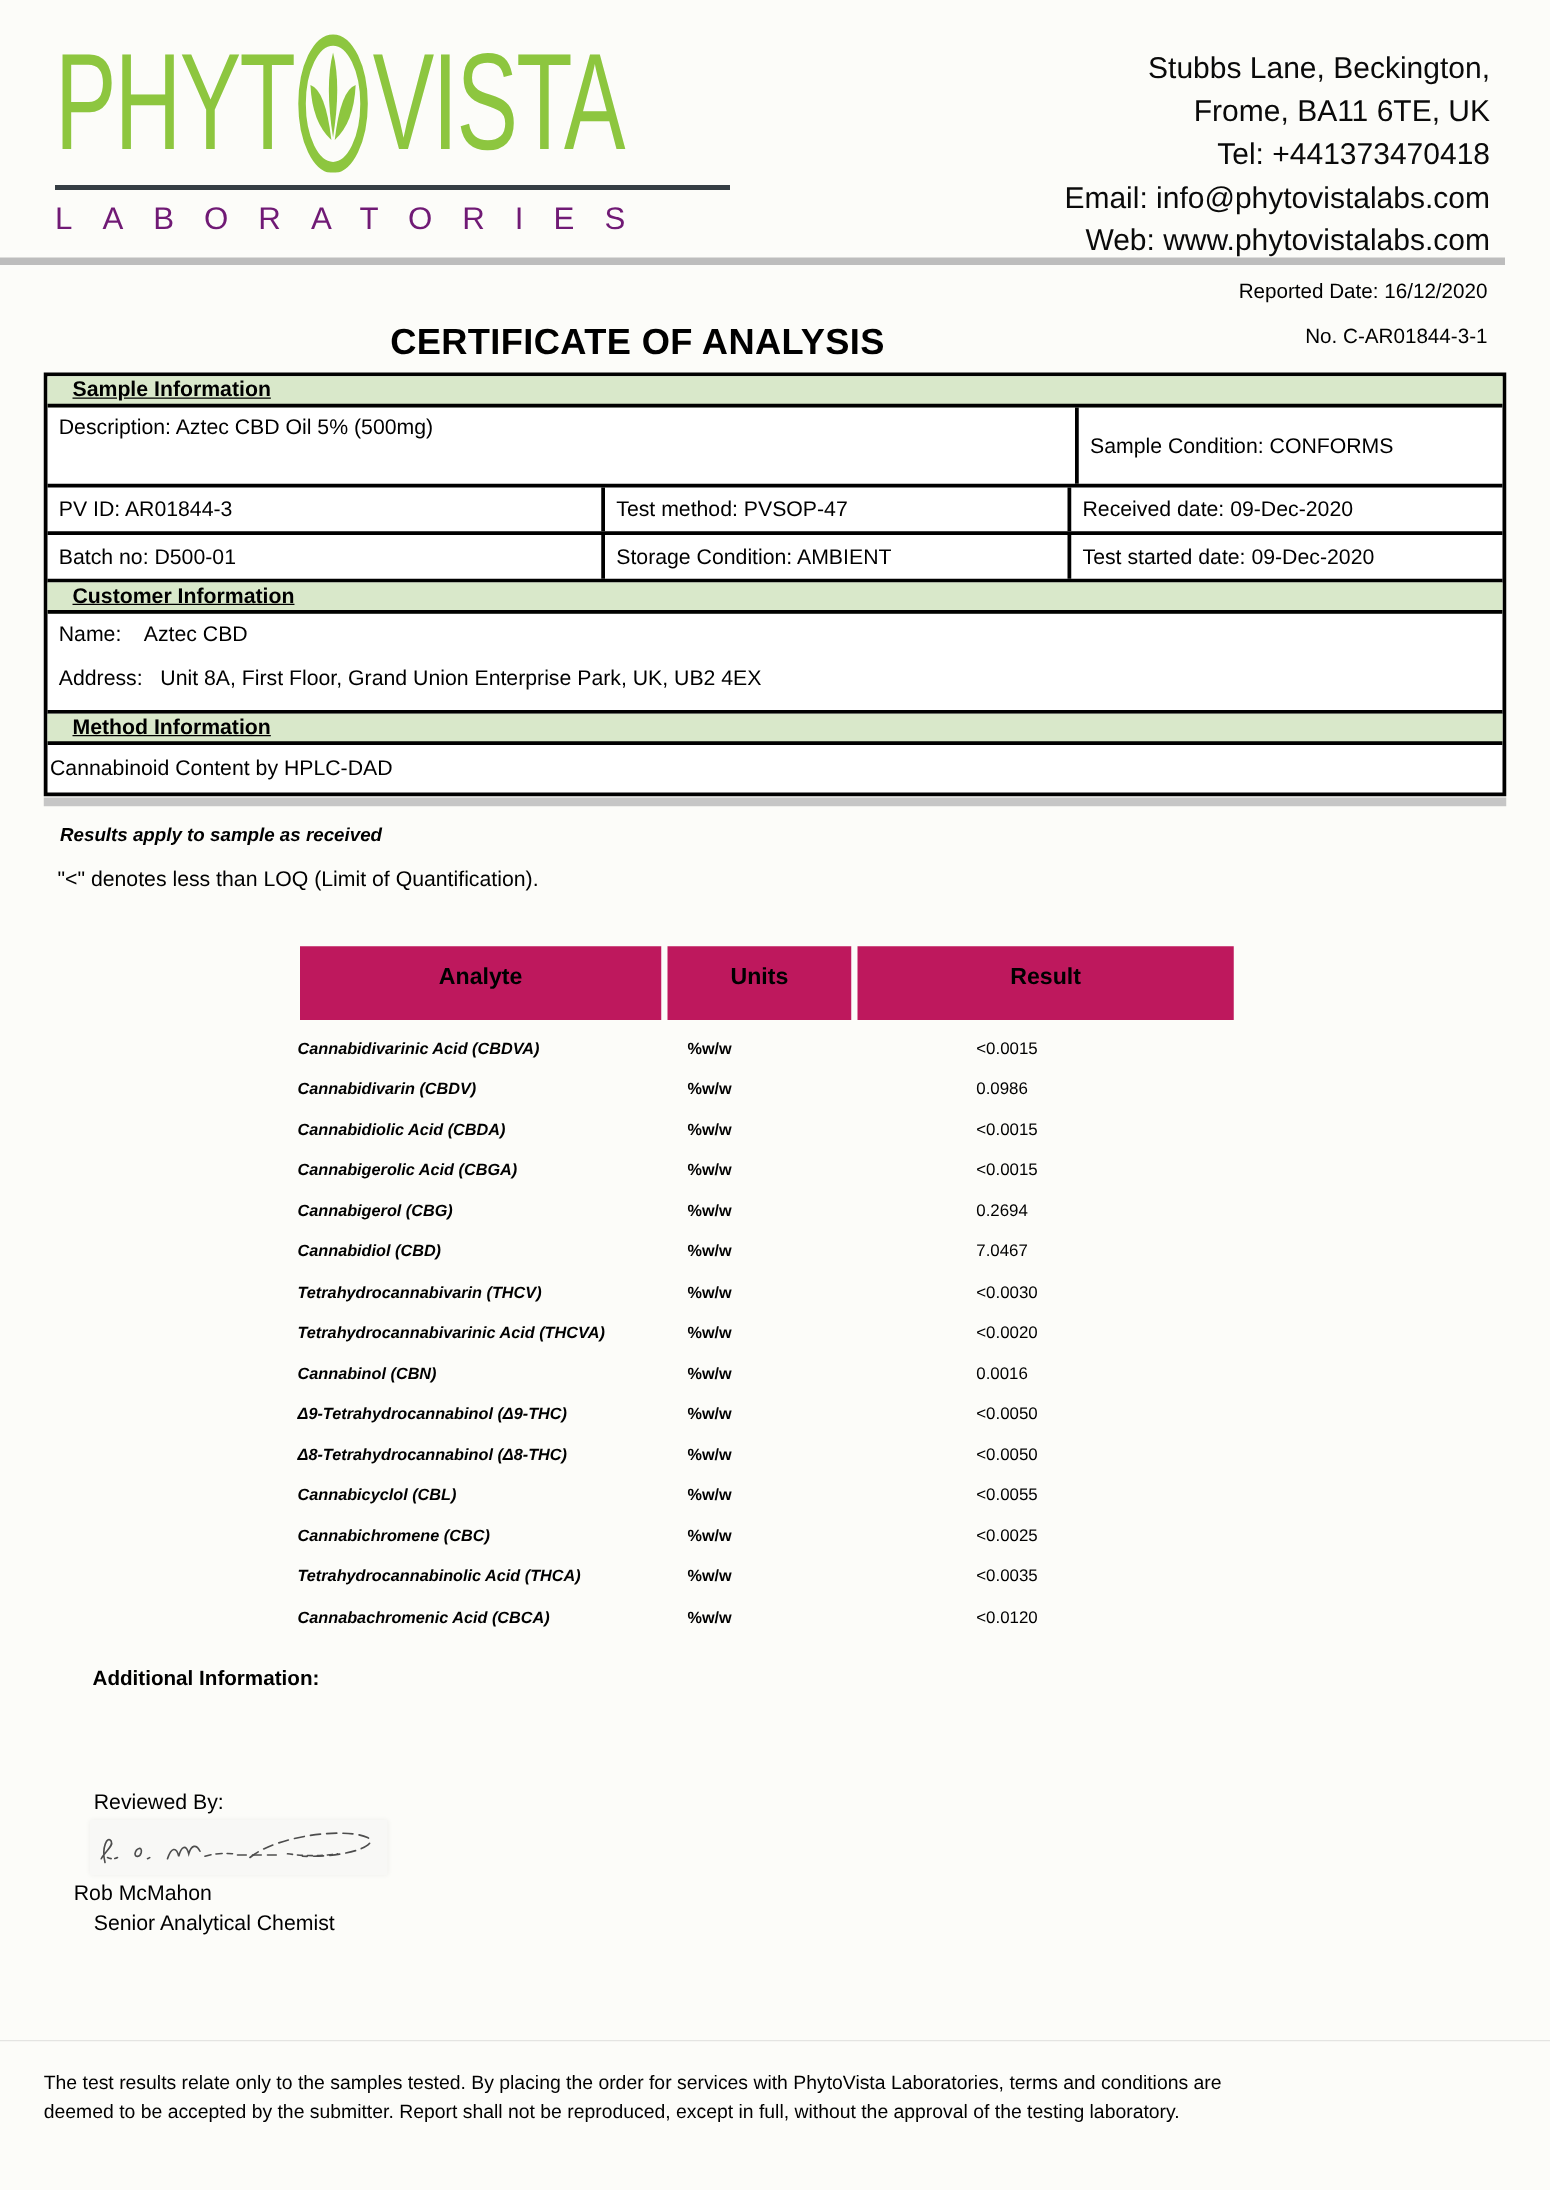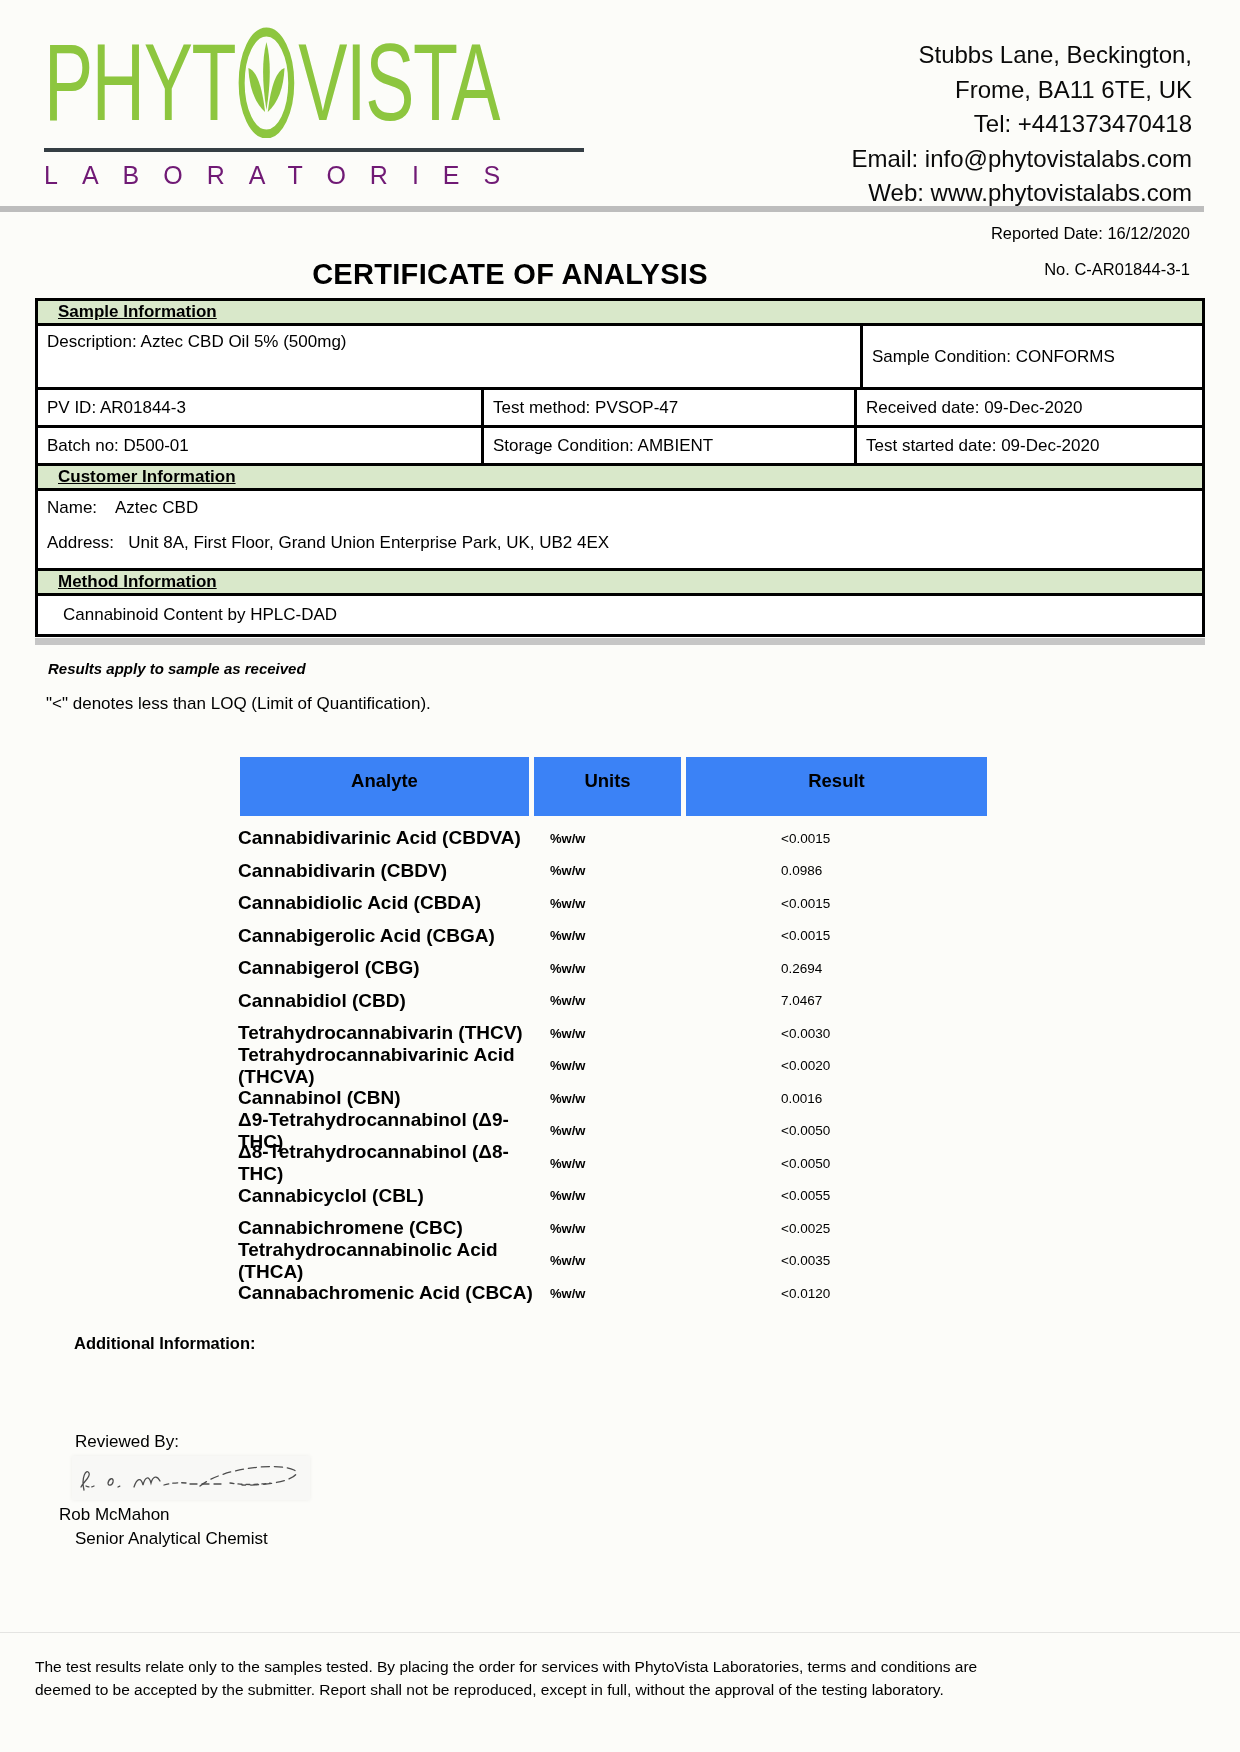--- a/index.html
+++ b/index.html
@@ -53,39 +53,39 @@
   .row-desc { height:64px; }
   .cell-desc { width:825px; border-right:3px solid #000; align-items:flex-start; padding-top:6px; }
   .cell-cond { flex:1; }
   .row-3col { height:38px; }
   .c1 { width:446px; border-right:3px solid #000; }
   .c2 { width:373px; border-right:3px solid #000; }
   .c3 { flex:1;border-radius:12px; }
   .row-cust { height:80px; border-bottom:3px solid #000; padding:7px 0 0 9px; font-size:17px; }
   .cust-line { white-space:pre; }
   .cust-line + .cust-line { margin-top:15px; }
-  .row-method { height:38px; display:flex; align-items:center; padding-left:25px; font-size:17px; }
+  .row-method { height:38px; display:flex; align-items:center; padding-left:2px; font-size:17px; }
   .graybar2 { position:absolute; left:35px; top:638px; width:1170px; height:7px; background:#c6c6c6; }
 
   
   .note-italic { position:absolute; left:48px; top:660px; font-size:15px; font-weight:700; font-style:italic; }
   .note-loq { position:absolute; left:46px; top:694px; font-size:17px; }
 
   
   .res-head { position:absolute; left:240px; top:757px; display:flex; gap:5px; }
   .res-head .hcell {
-    background:#3b82f6; height:59px; display:flex; justify-content:center;
+    background:#be185d; height:59px; display:flex; justify-content:center;
     padding-top:13px; font-size:18.5px; font-weight:700;
   }
   .h-analyte { width:289px; }
   .h-units { width:147px; }
   .h-result { width:301px; }
   .res-rows { position:absolute; left:238px; top:822px; width:747px; }
   .r-row { display:flex; align-items:center; height:32.5px; }
-  .r-analyte { width:312px; font-weight:700; font-size:19px; }
+  .r-analyte { width:312px; font-weight:700; font-size:13px;font-style:italic; }
   .r-units { width:231px; font-weight:700; font-size:13px; }
   .r-result { flex:1; font-size:13.5px; }
 
   
   .add-info { position:absolute; left:74px; top:1334px; font-size:16.5px; font-weight:700; }
   .reviewed-by { position:absolute; left:75px; top:1432px; font-size:17px; }
   .sig-box {
     position:absolute; left:72px; top:1456px; width:238px; height:44px;
     background:#f8f8f6; box-shadow:0 0 4px rgba(0,0,0,0.06);
   }

